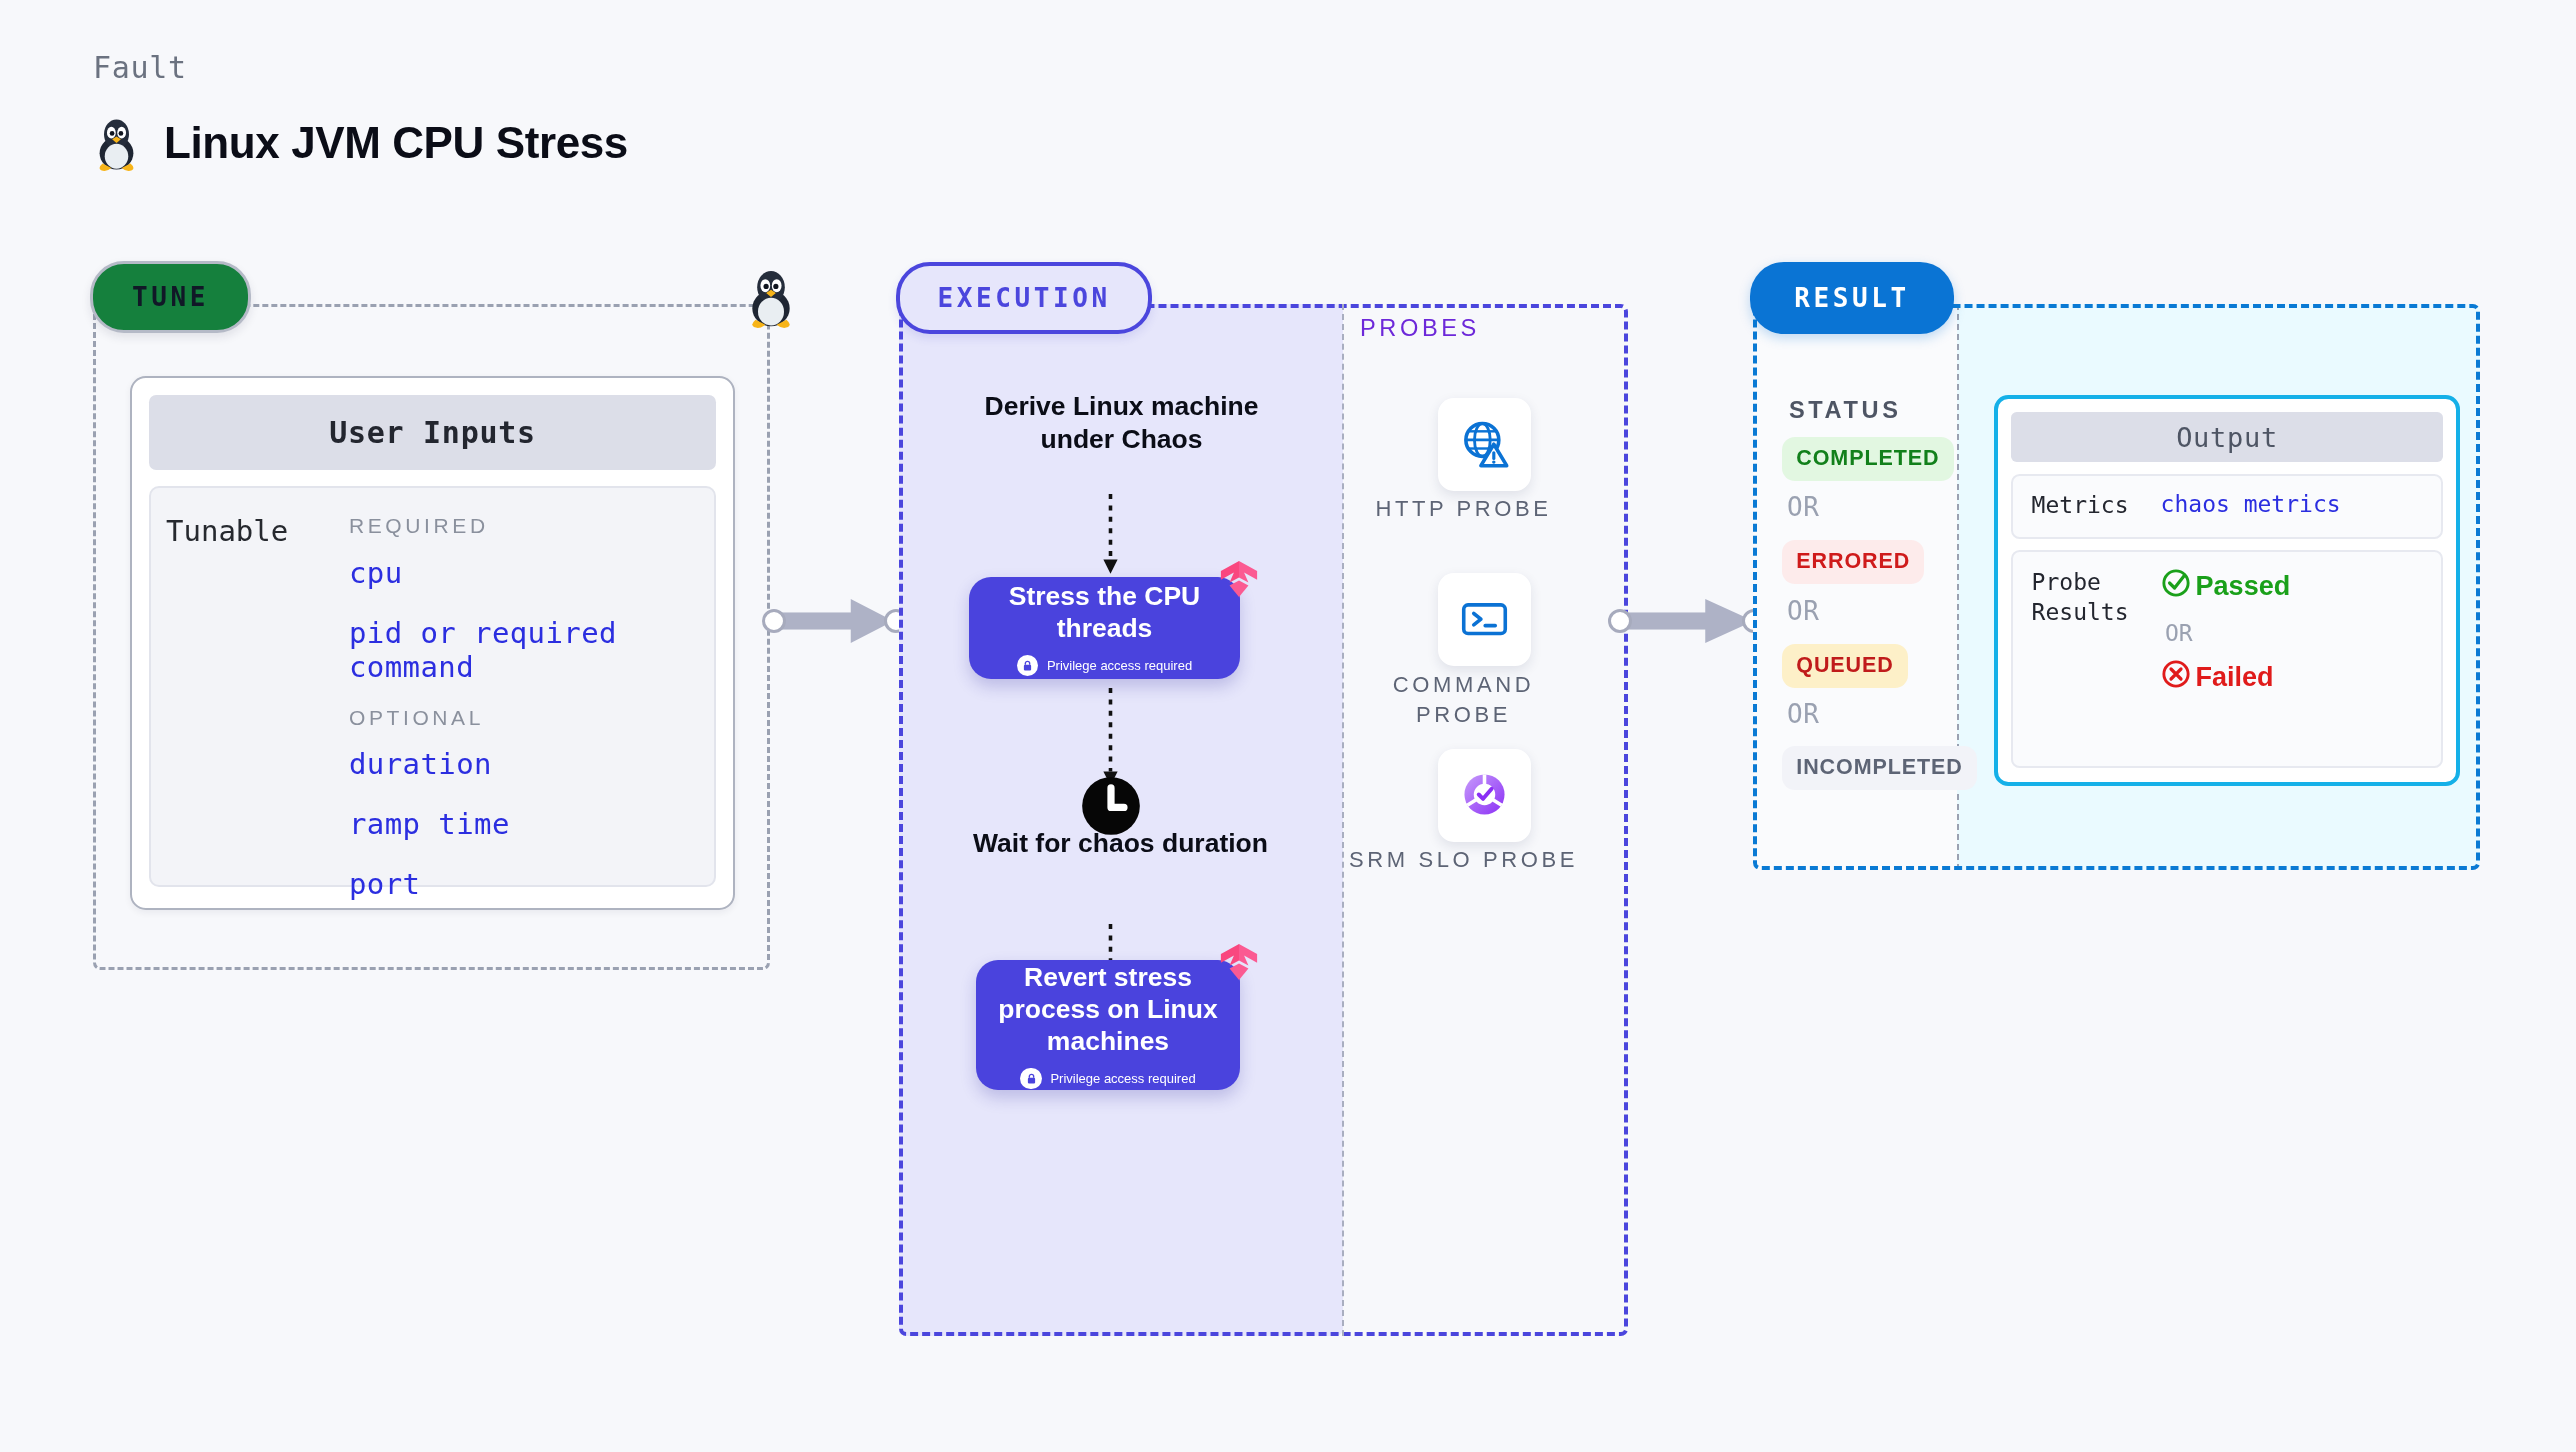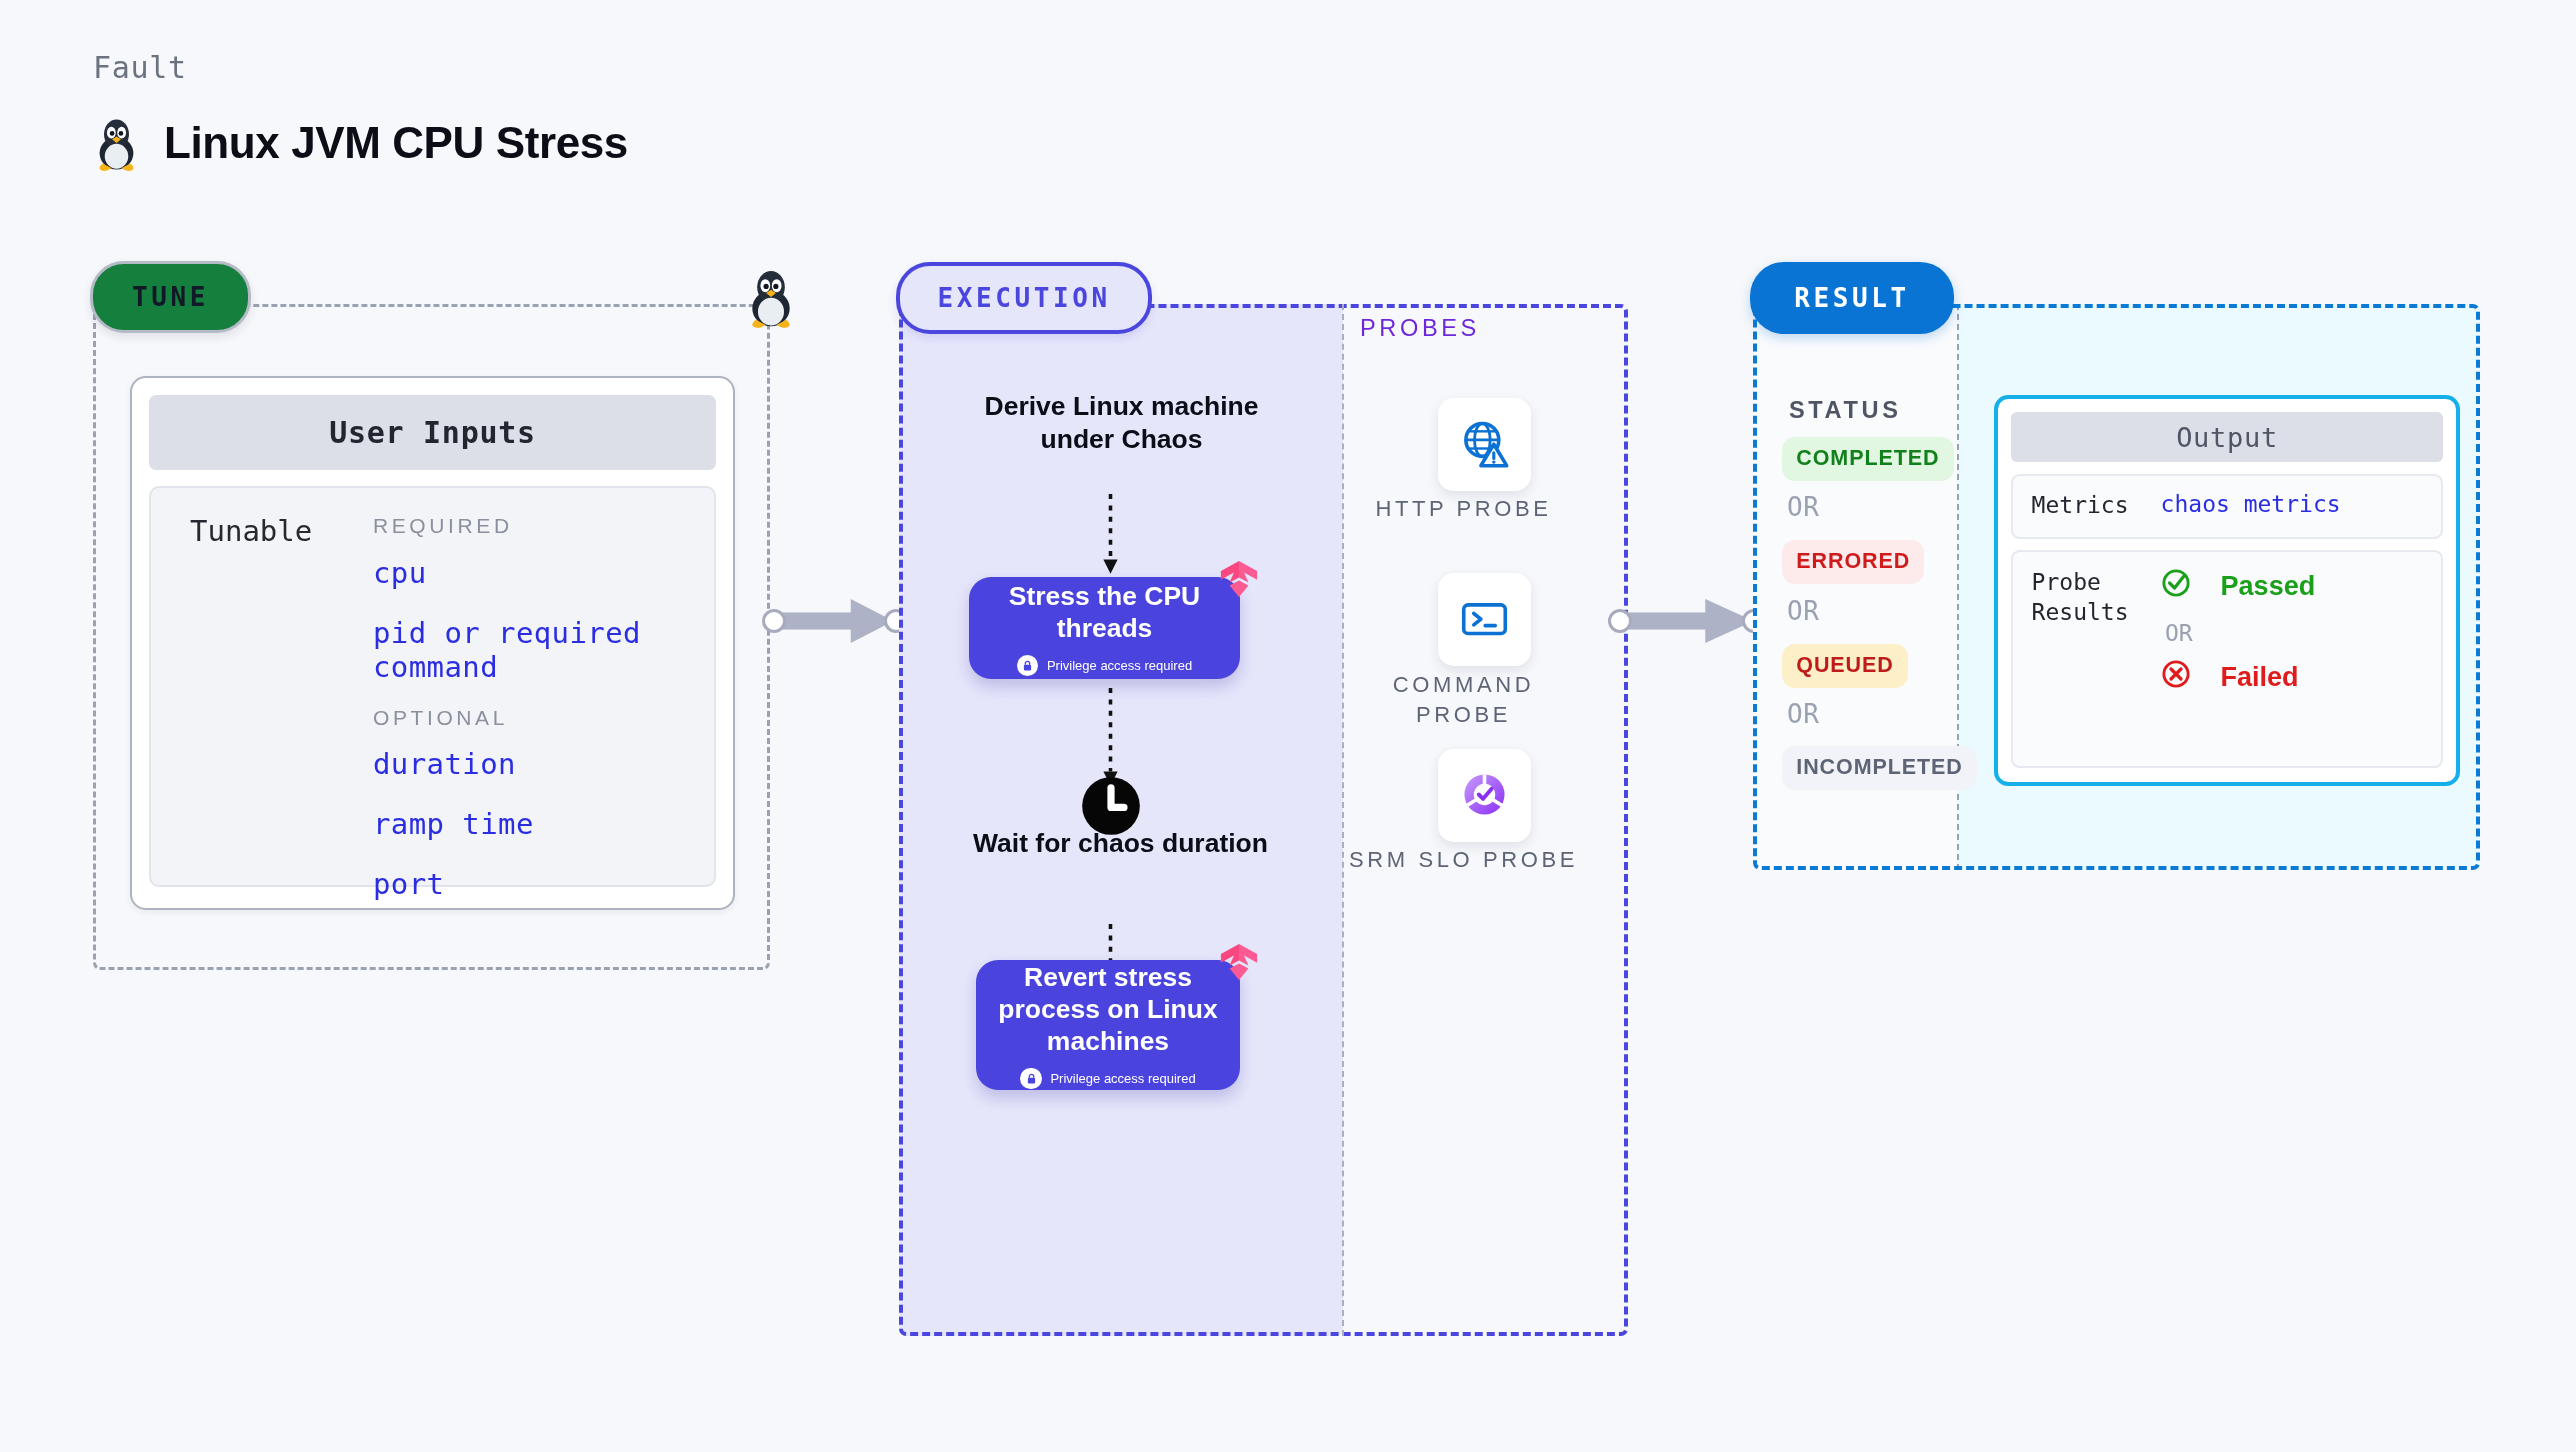--- a/index.html
+++ b/index.html
@@ -59,21 +59,21 @@
     padding: 17px;
   }
   #user-inputs-header {
     height: 75px; background: #dcdee8; border-radius: 7.2px;
     display: flex; align-items: center; justify-content: center;
     font-size: 30px; font-weight: 700; color: #23262f; letter-spacing: 0.7px;
   }
   #tunable-body {
     margin-top: 15.8px; height: 401px;
     background: #f3f4f8; border: 2.1px solid #e2e4ec; border-radius: 10px;
-    display: flex; padding: 26px 39px;
+    display: flex; padding: 26px 15px;
   }
   #tunable-label { font-size: 29px; color: #26292f; width: 183px; flex: none; letter-spacing: 0px; }
   #tunable-groups { flex: 1; }
   .group-title {
     font-size: 21px; color: #8a909d; letter-spacing: 3.6px; margin-bottom: 18.6px;
     font-family: "Liberation Sans", sans-serif; font-weight: 400;
   }
   .tunable-item { font-size: 29px; color: #2b2ee0; margin-bottom: 26px; letter-spacing: 0.4px; }
   .group-title.second { margin-top: -4.3px; margin-bottom: 17px; }
 
@@ -175,21 +175,21 @@
     font-size: 27px; color: #4e5564; letter-spacing: 0.7px;
   }
   .out-row {
     margin-top: 11.5px; border: 2.1px solid #e7e9f0; border-radius: 8.6px;
     background: #fafbfd; display: flex; padding: 15.8px 18.6px;
   }
   .out-key { font-size: 23px; color: #23262f; width: 129px; flex: none; line-height: 1.3; }
   .out-val { font-size: 23px; color: #2b2ee0; }
   #probe-results-row { height: 218px; align-items: flex-start; }
   .result-line {
-    display: flex; align-items: center; gap: 30px;
+    display: flex; align-items: center; gap: 5px;
     font-family: "Liberation Sans", sans-serif; font-weight: 700; font-size: 27px;
   }
   .result-line.passed { color: #1aa01a; }
   .result-line.failed { color: #e01b1b; }
   .out-or { font-size: 23px; color: #9aa1b1; margin: 14.3px 0 13px 4.3px; }
 
   
   .probe-tile {
     position: absolute;
     width: 93px; height: 93px; background: #ffffff; border-radius: 15.8px;

